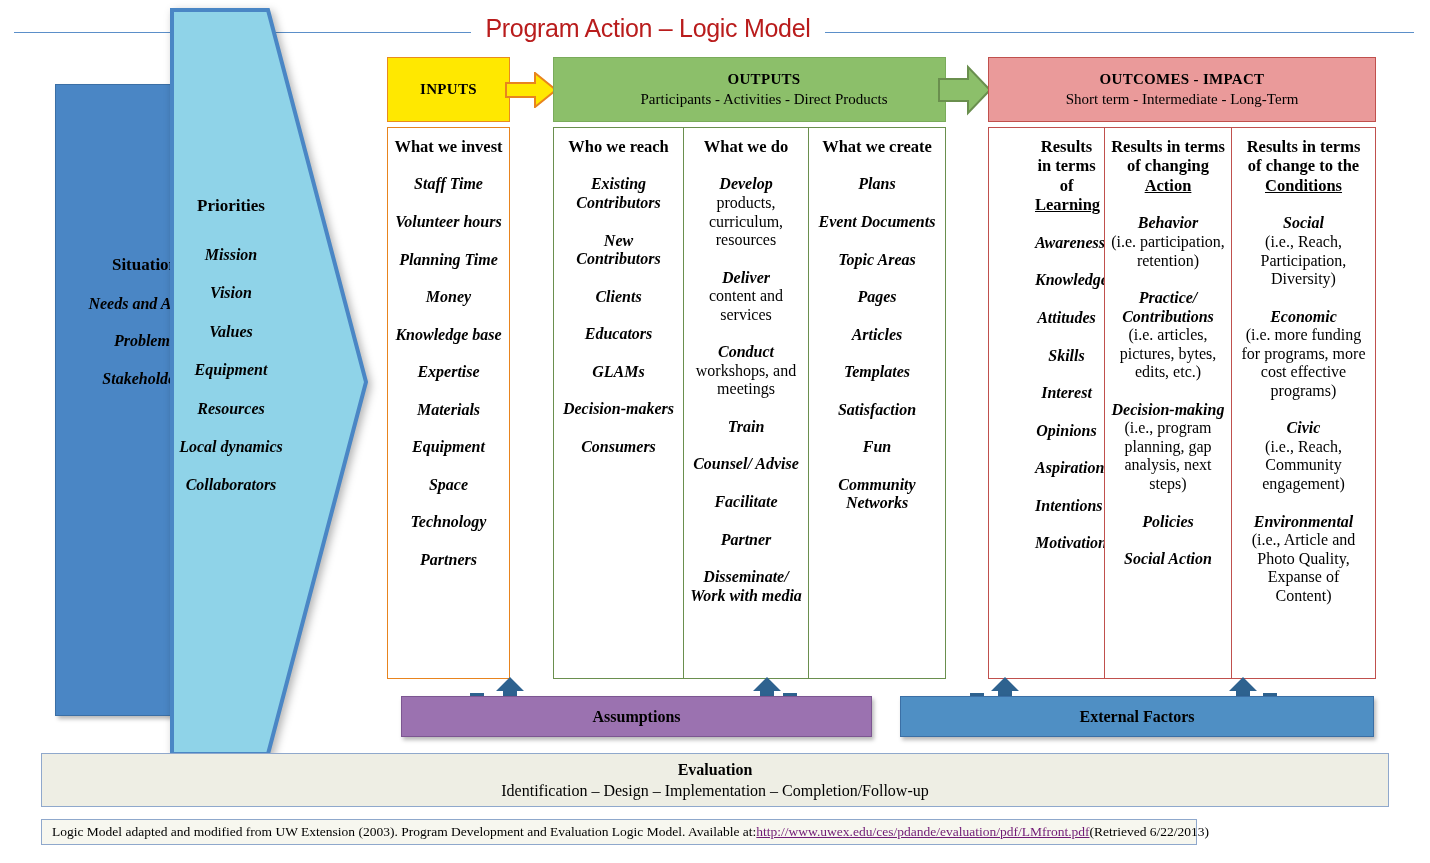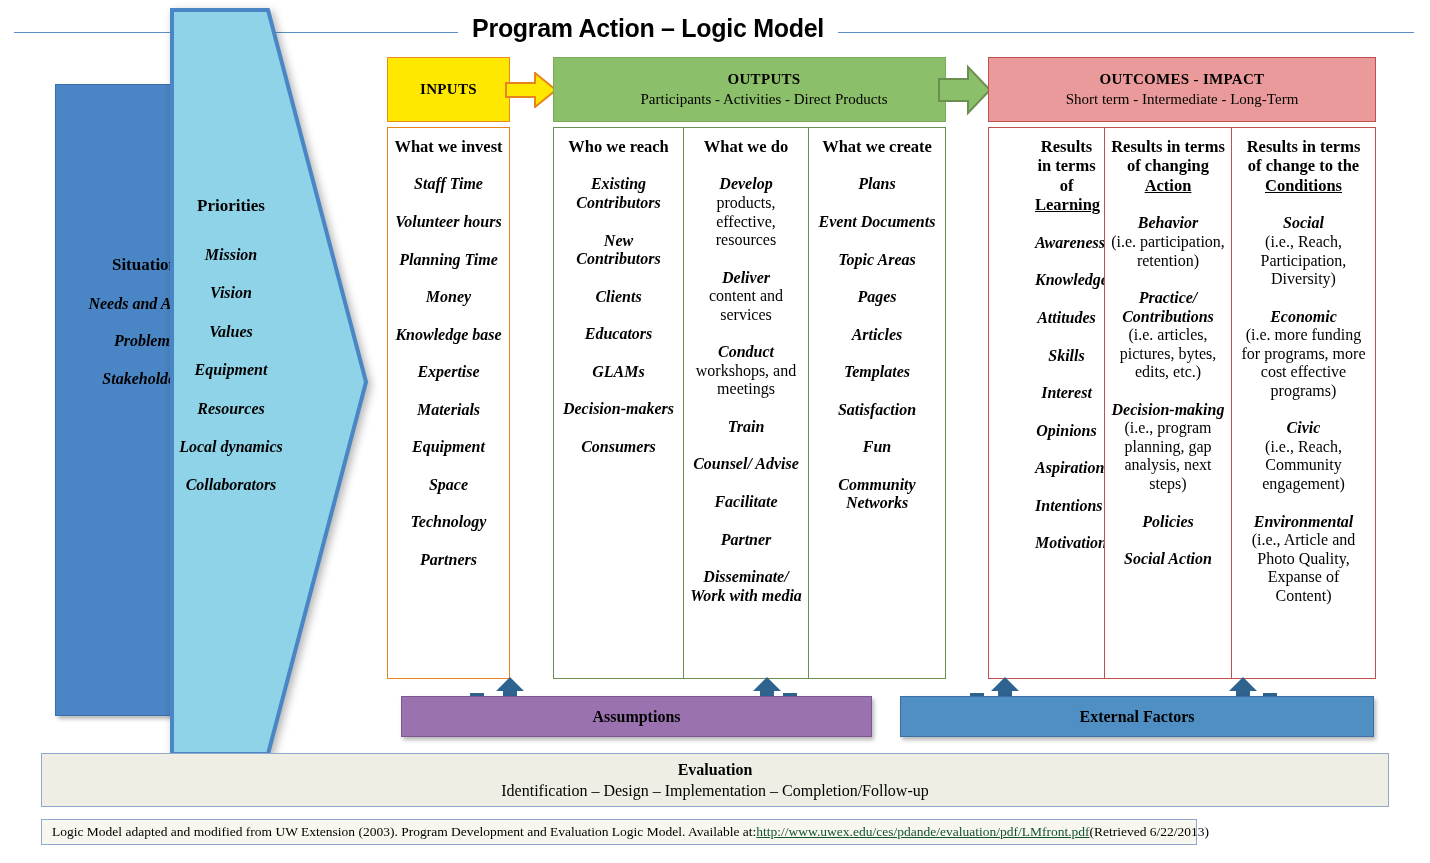--- a/index.html
+++ b/index.html
@@ -13,21 +13,21 @@
   .canvas{position:absolute;left:0;top:0;width:1430px;height:863px;}
 
   
   .title-rule{
     position:absolute;left:14px;top:32px;width:1400px;height:1px;
     background:#5b8fc9;
   }
   .title{
     position:absolute;left:0;top:14px;width:1296px;text-align:center;
     font-family:"Liberation Sans", sans-serif;
-    font-size:25px;font-weight:bold;color:#000000;
+    font-size:25px;font-weight:normal;color:#b91c1c;
     letter-spacing:-0.3px;
   }
   .title span{background:#ffffff;padding:0 14px;}
 
   
   .situation-box{
     position:absolute;left:55px;top:84px;width:180px;height:630px;
     background:#4a86c5;border:1px solid #3b6fa5;
     box-shadow:3px 3px 4px rgba(0,0,0,.28);
   }
@@ -135,21 +135,21 @@
   .eval-bar .e1{font-weight:bold;font-size:16px;}
   .eval-bar .e2{font-size:16px;margin-top:3px;}
 
   .foot{
     position:absolute;left:41px;top:819px;width:1156px;height:26px;
     box-sizing:border-box;background:#f7f7ef;border:1px solid #8fa8cc;
     display:flex;align-items:center;
     padding-left:10px;
     font-size:13.5px;color:#000;white-space:nowrap;
   }
-  .foot a{color:#14532d;text-decoration:underline;}
+  .foot a{color:#701a75;text-decoration:underline;}
   .foot .sp{display:inline-block;width:6px;}
 </style>
 </head>
 <body>
 
 <div class="canvas">
 
   <div class="title-rule"></div>
   <div class="title"><span>Program Action – Logic Model</span></div>
 
@@ -224,21 +224,21 @@
     <div class="itm">New Contributors</div>
     <div class="itm">Clients</div>
     <div class="itm">Educators</div>
     <div class="itm">GLAMs</div>
     <div class="itm">Decision-makers</div>
     <div class="itm">Consumers</div>
   </div>
 
   <div class="col col-do">
     <div class="c-head">What we do</div>
-    <div class="itm"><span>Develop</span><br><span class="plain">products, effective, resources</span></div>
+    <div class="itm"><span>Develop</span><br><span class="plain">products, curriculum, resources</span></div>
     <div class="itm"><span>Deliver</span><br><span class="plain">content and services</span></div>
     <div class="itm"><span>Conduct</span><br><span class="plain">workshops, and meetings</span></div>
     <div class="itm">Train</div>
     <div class="itm">Counsel/ Advise</div>
     <div class="itm">Facilitate</div>
     <div class="itm">Partner</div>
     <div class="itm">Disseminate/ Work with media</div>
   </div>
 
   <div class="col col-create">

